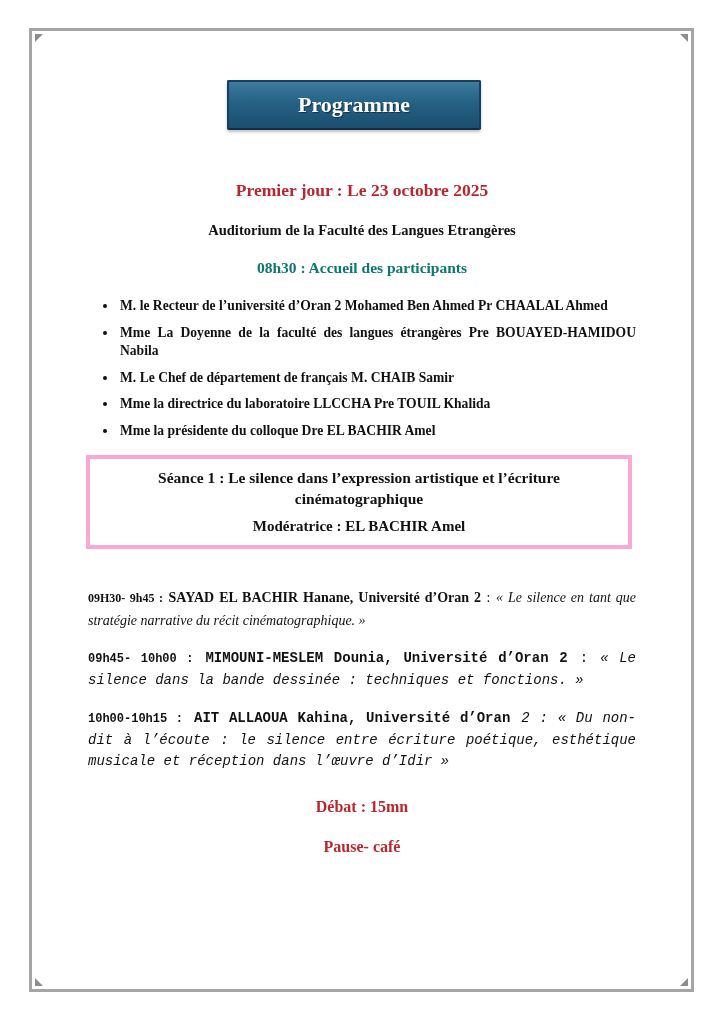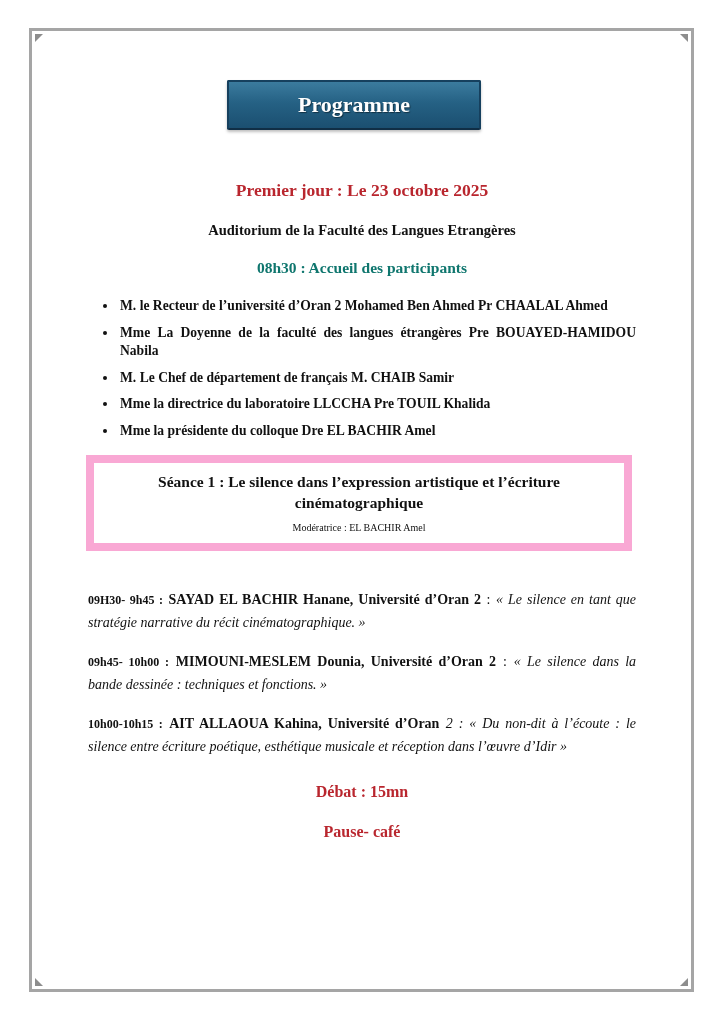--- a/index.html
+++ b/index.html
@@ -48,27 +48,27 @@
 
   ul.officials {
     margin: 20px 0 0 0; padding: 0 0 0 30px; list-style: disc;
     font-size: 13.6px; font-weight: bold; line-height: 18.5px;
     text-align: justify;
   }
   ul.officials li { margin: 8px 0 1px 0; padding-left: 2px; }
 
   .seance-box {
     margin: 15px 0 0 -2px; width: 546px; box-sizing: border-box;
-    border: 8px solid #f9a8d4; padding: 8px 18px 10px 18px; text-align: center;
+    border: 4px solid #f9a8d4; padding: 8px 18px 10px 18px; text-align: center;
   }
   .seance-title { margin: 0; font-size: 15.5px; font-weight: bold; line-height: 21px; }
-  .seance-moderator { margin: 9px 0 0 0; font-size: 10px; font-weight: normal; }
+  .seance-moderator { margin: 9px 0 0 0; font-size: 15px; font-weight: bold; }
 
   .session { margin: 37px 0 0 0; line-height: 21px; text-align: justify; }
-  .session + .session { margin-top: 17px; }
+  .session + .session { margin-top: 17px; font-family: Liberation Mono, monospace; }
   .session .time { font-size: 12px; font-weight: bold; }
   .session .speaker { font-size: 14px; font-weight: bold; }
   .session .sep { font-size: 14px; font-weight: normal; }
   .session .quote { font-size: 14px; font-style: italic; font-weight: normal; }
 
   .closing { text-align: center; font-weight: bold; color: #b9262e; font-size: 16px; }
   .debat { margin: 26px 0 0 0; }
   .pause { margin: 22px 0 0 0; }
 </style>
 </head>

